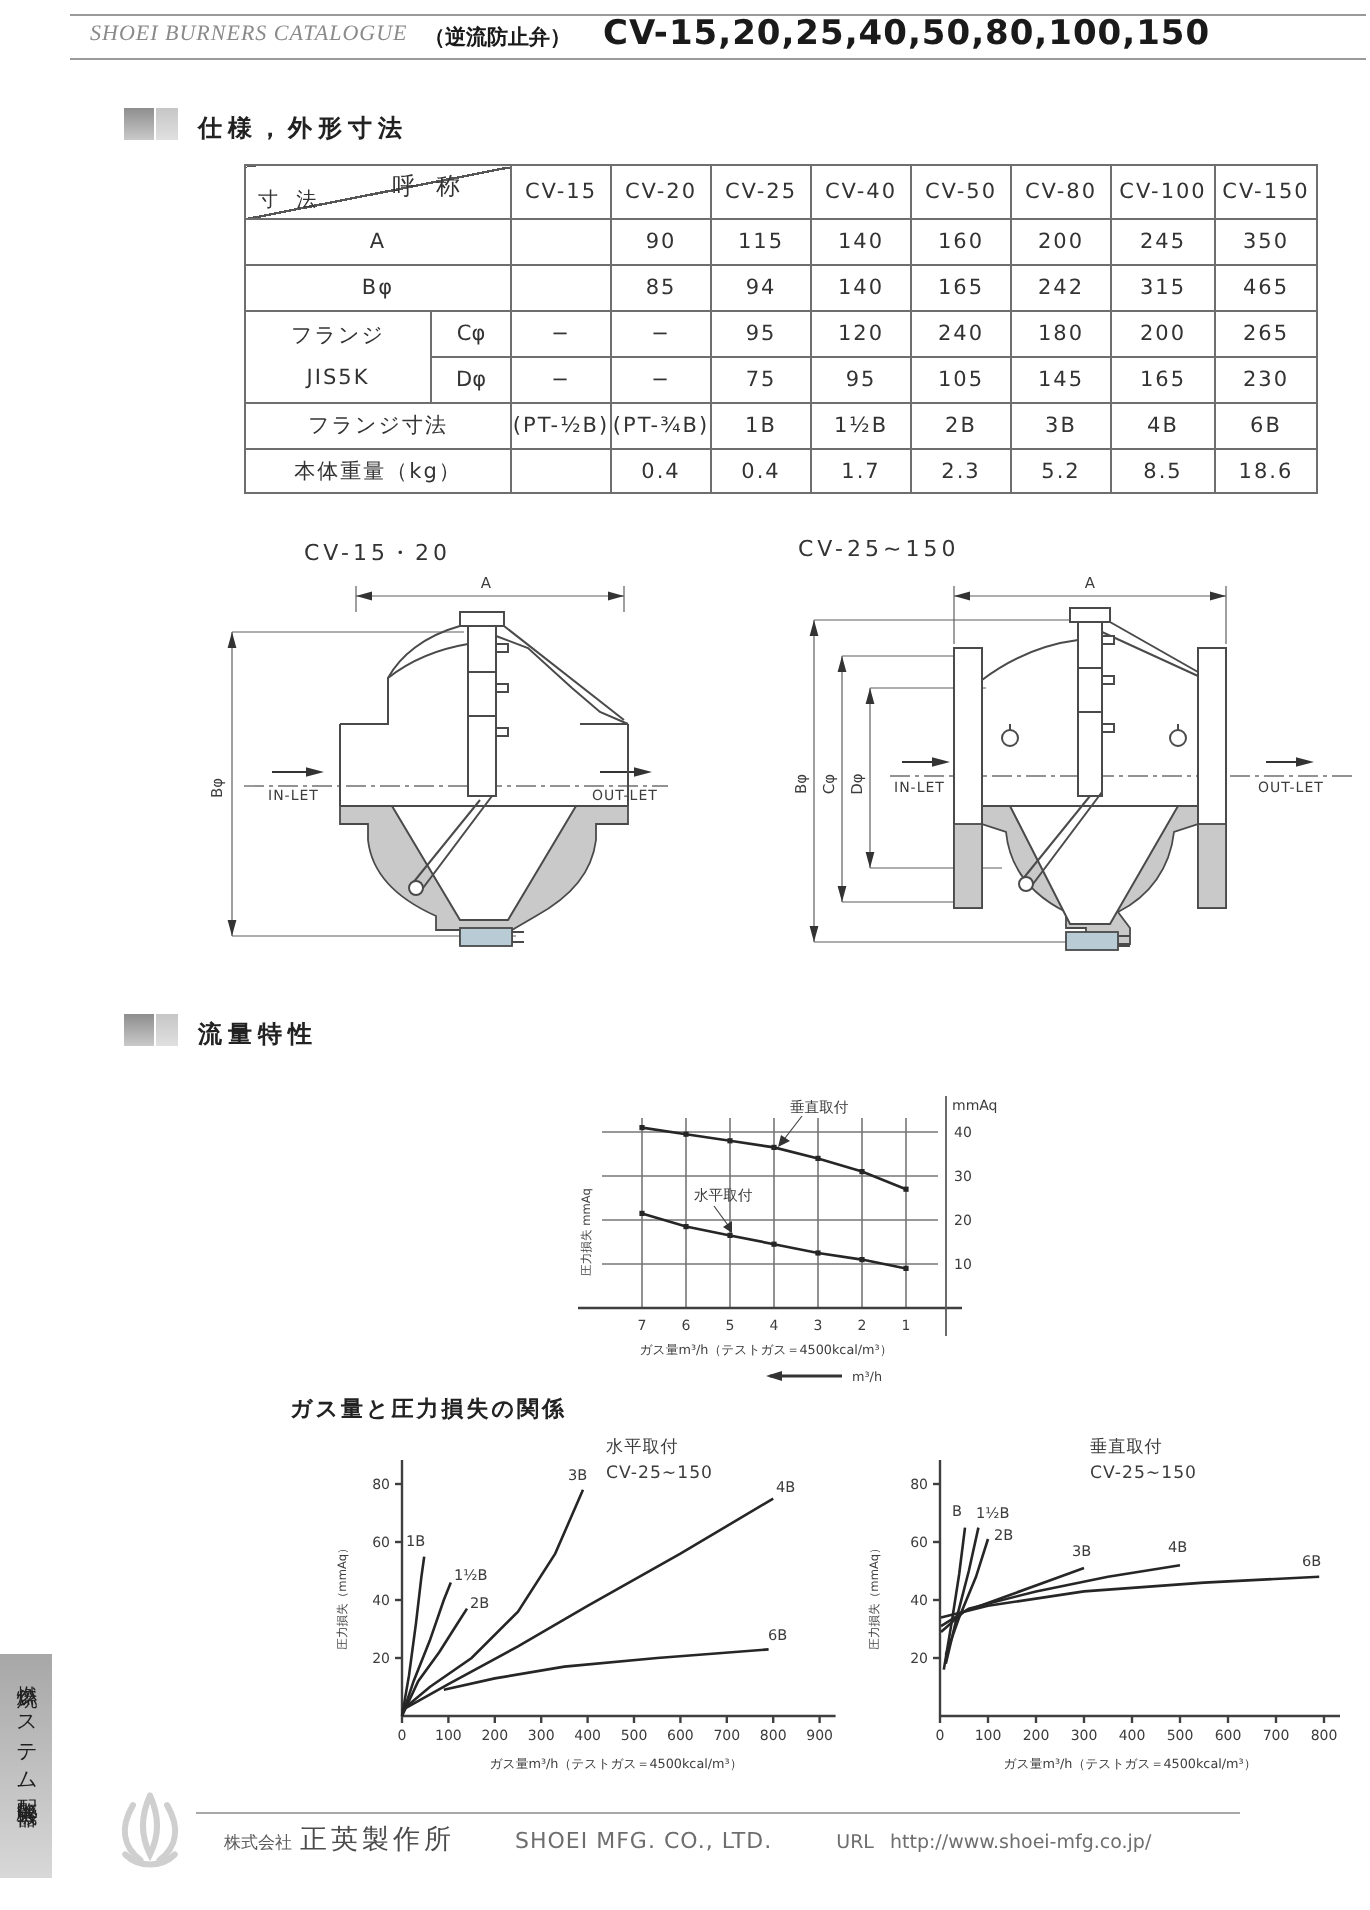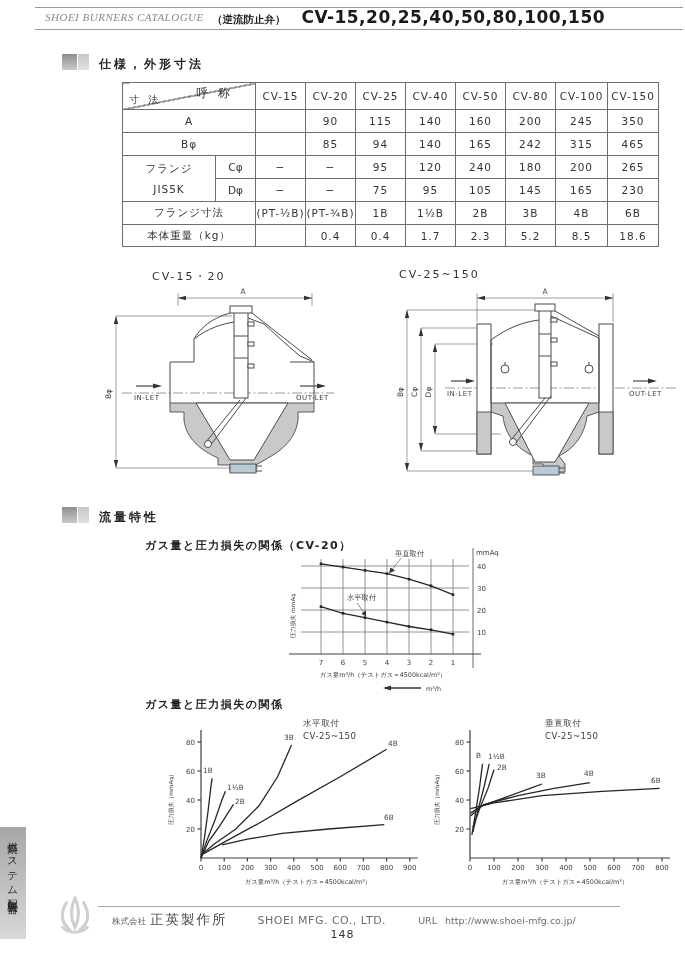--- a/index.html
+++ b/index.html
@@ -307,21 +307,20 @@
       <line x1="166" y1="202" x2="172" y2="202" class="dln"></line>
         <line x1="166" y1="207" x2="172" y2="207" class="dln"></line>
     </g>
   </svg>
 
   <div class="abs sec" style="left:62px;top:507px;">
     <span><span class="sec-icon"></span><span class="sec-icon2"></span></span>
     <span class="sec-label">流量特性</span>
   </div>
 
-  <div class="abs cttl" style="left:145px;top:538px;">ガス量と圧力損失の関係（CV-20）</div>
   <svg id="chart-cv20" viewBox="0 0 215 150" style="left:283px;top:546px;width:215px;height:150px;">
       <line x1="18" y1="86" x2="186" y2="86" class="grid"></line>
       <text x="194" y="88.5" class="tk">10</text>
       <line x1="18" y1="64" x2="186" y2="64" class="grid"></line>
       <text x="194" y="66.5" class="tk">20</text>
       <line x1="18" y1="42" x2="186" y2="42" class="grid"></line>
       <text x="194" y="44.5" class="tk">30</text>
       <line x1="18" y1="20" x2="186" y2="20" class="grid"></line>
       <text x="194" y="22.5" class="tk">40</text>
       <line x1="38" y1="13" x2="38" y2="108" class="grid"></line>
@@ -479,15 +478,14 @@
     </g>
   </svg>
   <div class="hrule" style="left:98px;top:906px;width:522px;background:#a8a8a8;"></div>
   <div class="abs footrow" style="left:112px;top:911px;">
     <span class="f-pre">株式会社</span>
     <span class="f-co">正英製作所</span>
     <span class="f-en">SHOEI MFG. CO., LTD.</span>
     <span class="f-url-l">URL</span>
     <span class="f-url">http://www.shoei-mfg.co.jp/</span>
   </div>
-  <div class="pageno">148</div>
 
 </div>
 
 </body></html>

